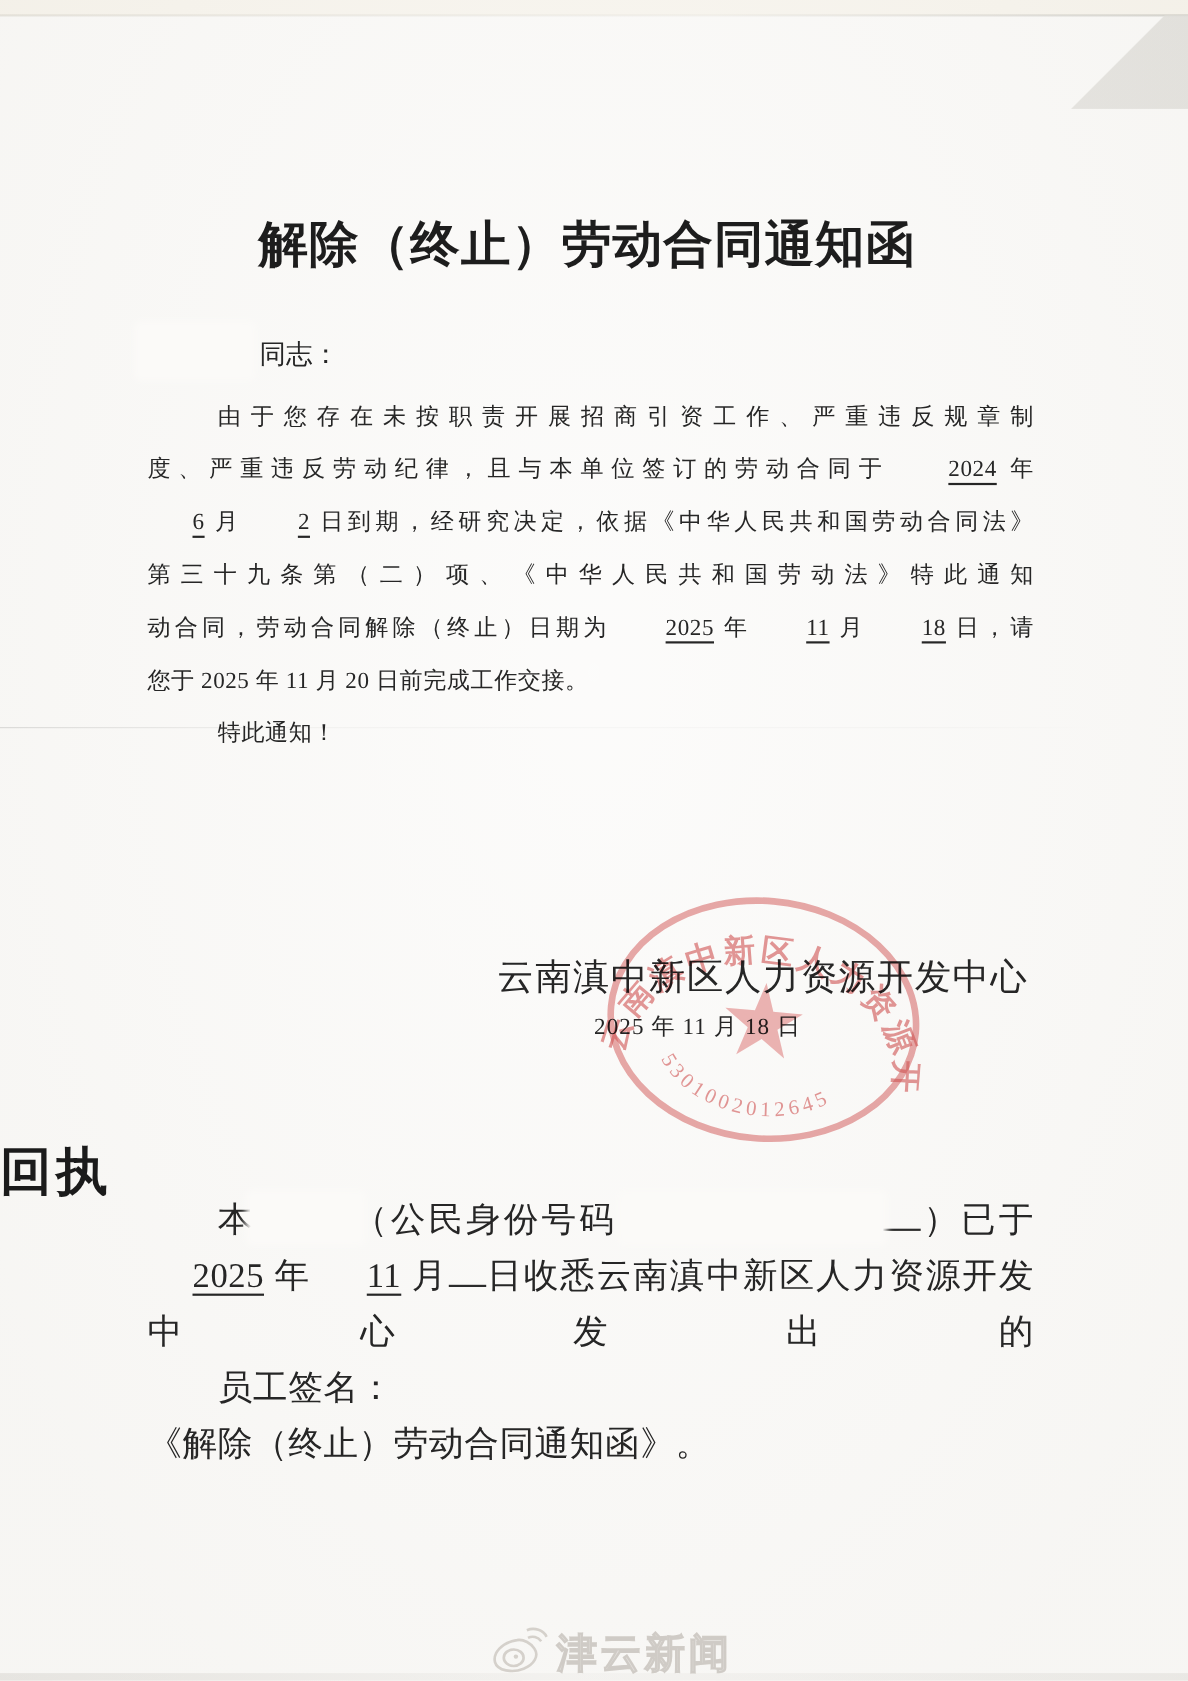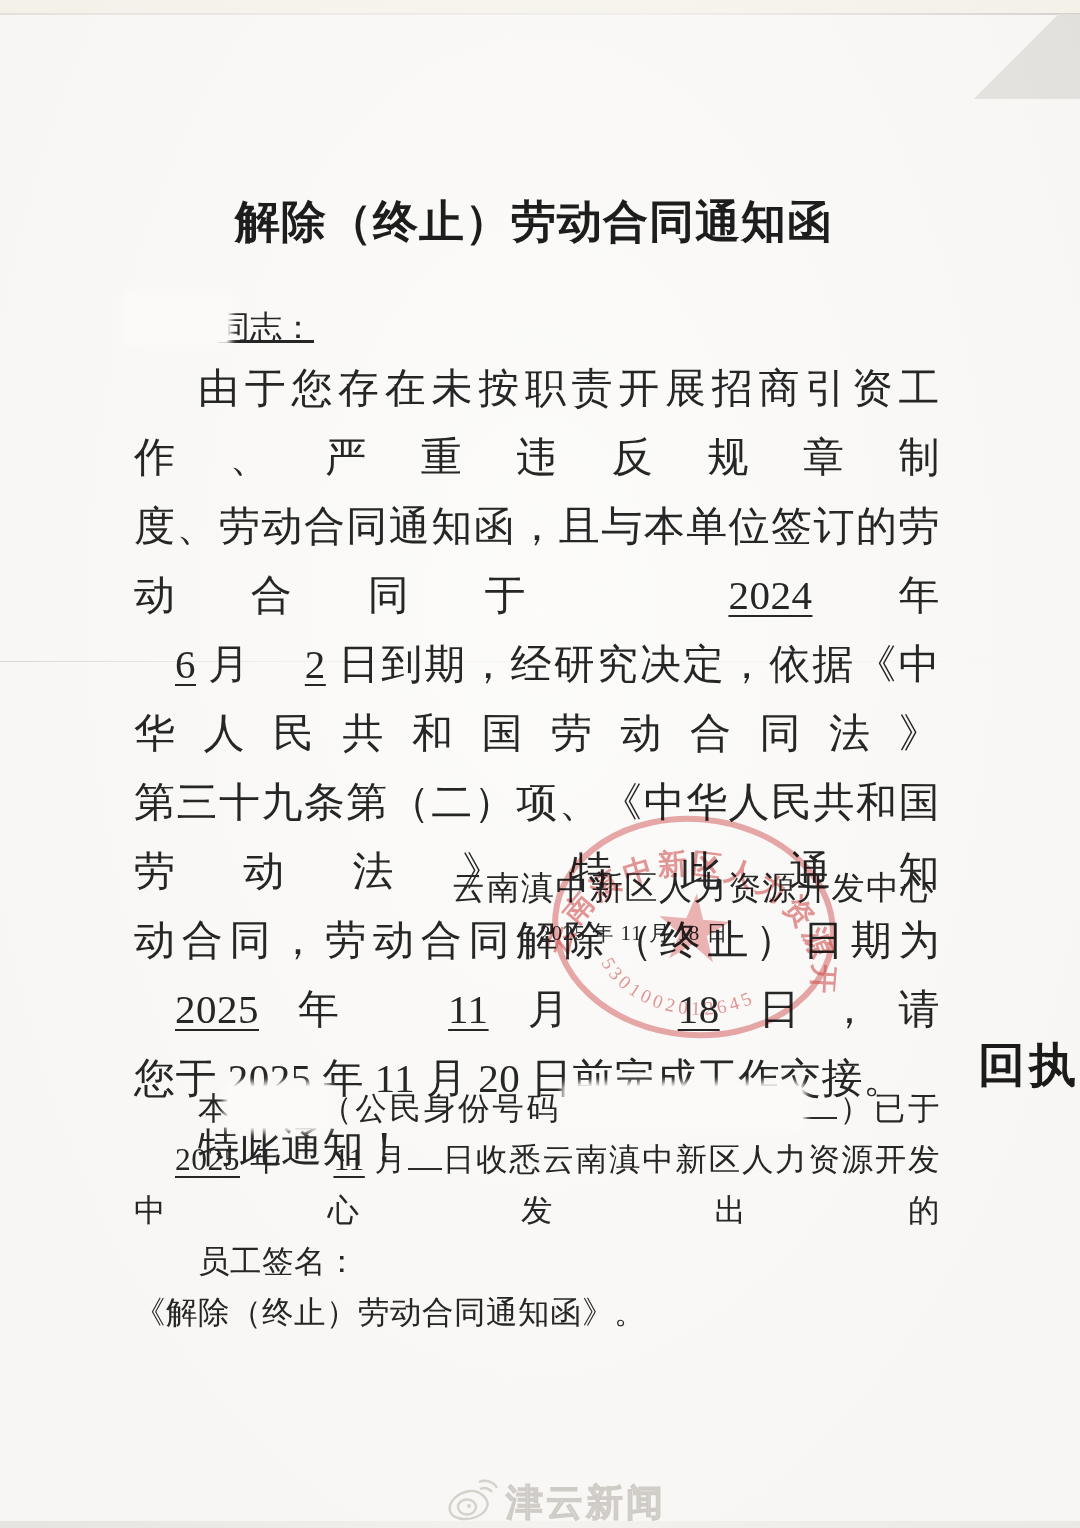--- a/index.html
+++ b/index.html
@@ -18,34 +18,34 @@
   .sheet-tint{position:absolute;inset:0;background:
     radial-gradient(ellipse at 50% 40%,rgba(255,255,255,.5),rgba(240,239,235,.25) 85%);pointer-events:none;}
   .fold-line{position:absolute;left:0;top:661px;width:1000px;height:1px;
     background:linear-gradient(to right,rgba(150,150,148,.45),rgba(170,170,168,.18) 30%,rgba(170,170,168,.12) 85%,rgba(170,170,168,0));}
   .bottom-edge{position:absolute;left:0;top:1521px;width:1080px;height:7px;
     background:linear-gradient(to right,rgba(205,202,196,.5),rgba(224,222,217,.25) 50%,rgba(205,202,196,.4));}
 
   
   .doc-title{position:absolute;left:0;top:192px;width:1068px;text-align:center;
     font-size:45px;font-weight:700;letter-spacing:1px;color:#1d1d1d;}
-  .salutation{position:absolute;left:122px;top:306px;width:810px;font-size:32px;text-decoration:underline;}
+  .salutation{position:absolute;left:140px;top:306px;width:810px;font-size:24px;}
   .salutation .name-gap{display:inline-block;width:96px;}
   .body-block{position:absolute;left:134px;top:354px;width:806px;}
-  .bline{font-size:41px;line-height:69px;white-space:nowrap;letter-spacing:.5px;}
+  .bline{font-size:21px;line-height:48px;white-space:nowrap;letter-spacing:.5px;}
   .bline.justify{white-space:normal;text-align:justify;text-align-last:justify;}
   .bline.indent > span:first-child{padding-left:64px;}
   .u{text-decoration:underline;text-underline-offset:6px;text-decoration-thickness:1.8px;margin-left:41px;}
   .blank{display:inline-block;height:1em;vertical-align:baseline;}
   .bu{border-bottom:2px solid #2b2b2b;}
 
   .sig-org{position:absolute;left:452px;top:866px;font-size:33px;letter-spacing:1.5px;}
   .sig-date{position:absolute;left:540px;top:919px;font-size:21px;letter-spacing:1px;font-family:Liberation Serif, serif;}
 
-  .receipt-title{position:absolute;left:0;top:1034px;width:1080px;text-align:right;
+  .receipt-title{position:absolute;left:0;top:1034px;width:1080px;text-align:left;
     font-size:47px;font-weight:700;letter-spacing:4px;color:#1b1b1b;}
   .receipt-block{position:absolute;left:134px;top:1083px;width:806px;}
   .rline{font-size:31.5px;line-height:51px;white-space:nowrap;letter-spacing:.5px;}
   .rline.justify{white-space:normal;text-align:justify;text-align-last:justify;}
   .rline.indent > span:first-child{padding-left:64px;}
 
   
   .redact{position:absolute;background:#fbfaf8;box-shadow:0 0 6px 4px #fbfaf8;border-radius:3px;}
   .redact.name{left:126px;top:296px;width:102px;height:46px;}
   .redact.holder{left:228px;top:1086px;width:100px;height:42px;}
@@ -70,21 +70,21 @@
 <div class="fold-line"></div>
 <div class="bottom-edge"></div>
 <div class="sheet-tint"></div>
 
 <div class="doc-title">解除（终止）劳动合同通知函</div>
 
 <div class="salutation"><span class="name-gap"></span><span>同志：</span></div>
 
 <div class="body-block">
   <div class="bline justify indent"><span>由于您存在未按职责开展招商引资工作、严重违反规章制</span></div>
-  <div class="bline justify"><span>度、劳动合同通知函，且与本单位签订的劳动合同于 </span><span class="u">2024</span><span> 年</span></div>
+  <div class="bline justify"><span>度、严重违反劳动纪律，且与本单位签订的劳动合同于 </span><span class="u">2024</span><span> 年</span></div>
   <div class="bline justify"><span class="u">6</span><span> 月 </span><span class="u">2</span><span> 日到期，经研究决定，依据《中华人民共和国劳动合同法》</span></div>
   <div class="bline justify"><span>第三十九条第（二）项、《中华人民共和国劳动法》特此通知</span></div>
   <div class="bline justify"><span>动合同，劳动合同解除（终止）日期为 </span><span class="u">2025</span><span> 年 </span><span class="u">11</span><span> 月 </span><span class="u">18</span><span> 日，请</span></div>
   <div class="bline"><span>您于 2025 年 11 月 20 日前完成工作交接。</span></div>
   <div class="bline indent"><span>特此通知！</span></div>
 </div>
 
 <div class="sig-org">云南滇中新区人力资源开发中心</div>
 <div class="sig-date">2025 年 11 月 18 日</div>
 

